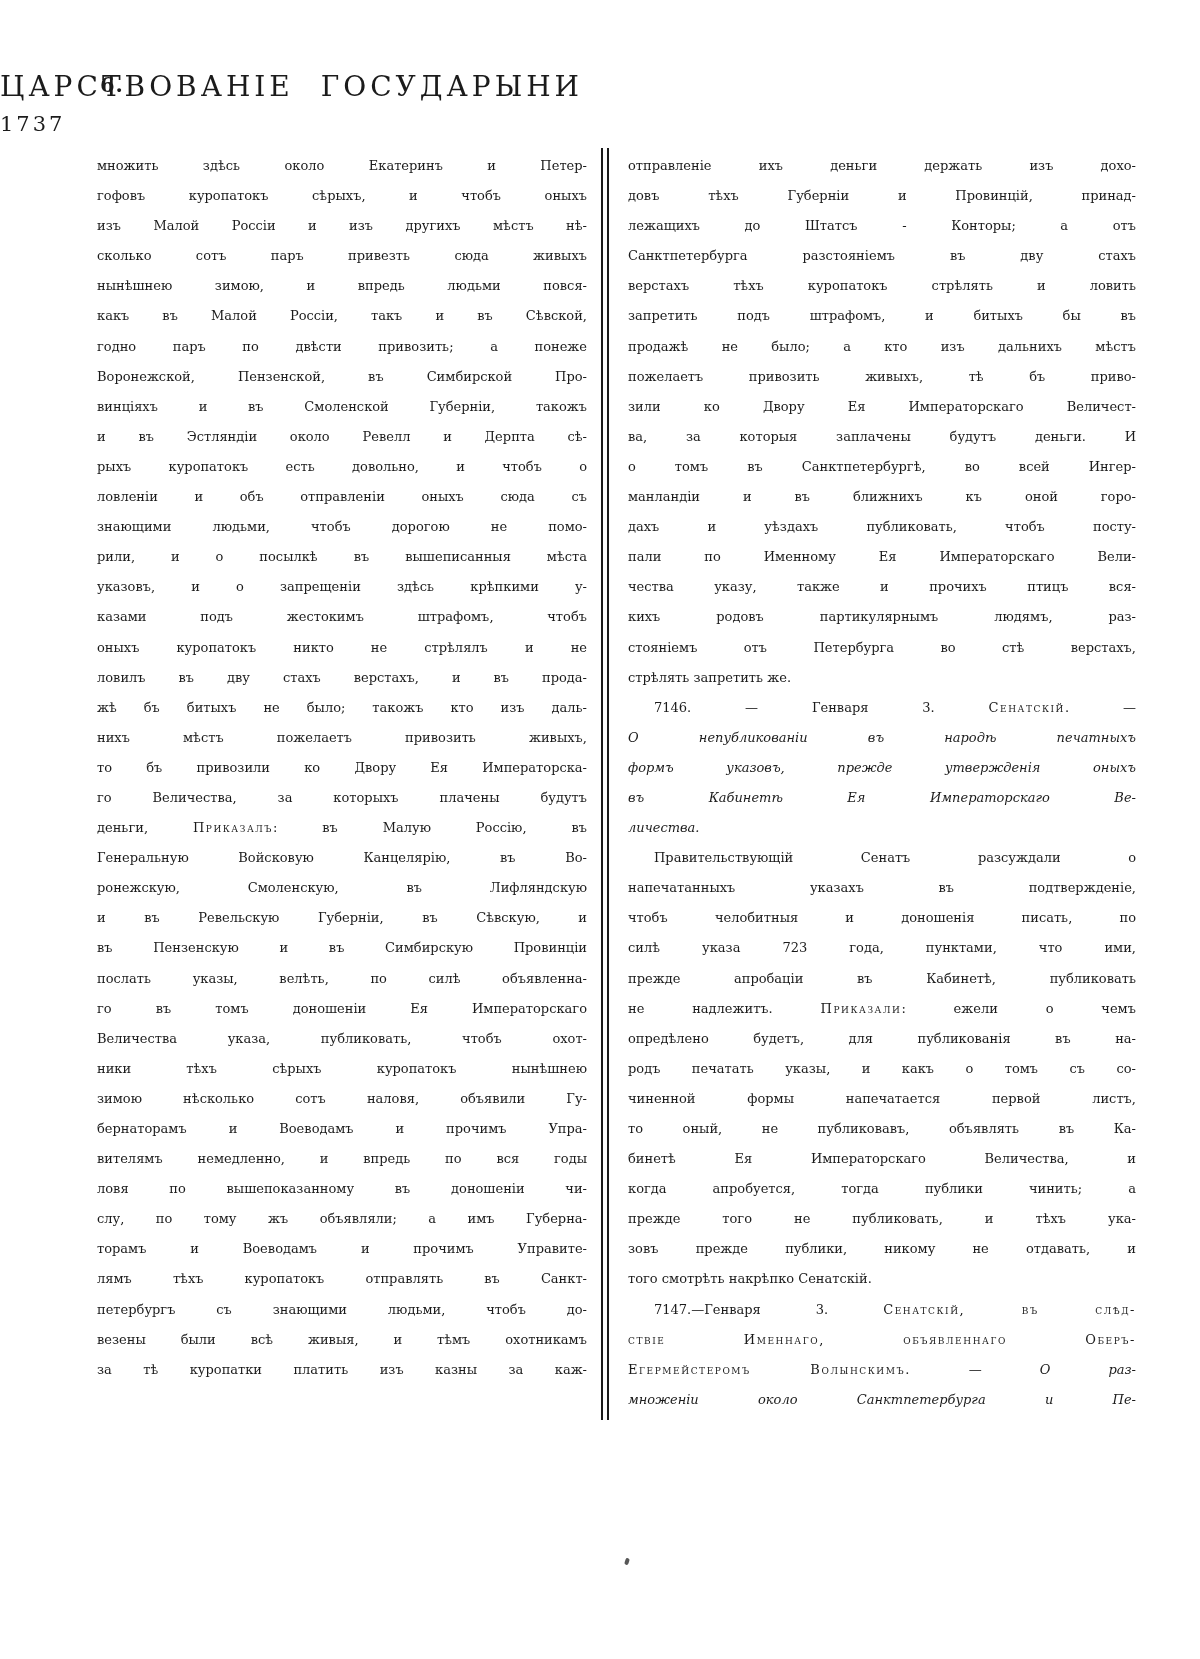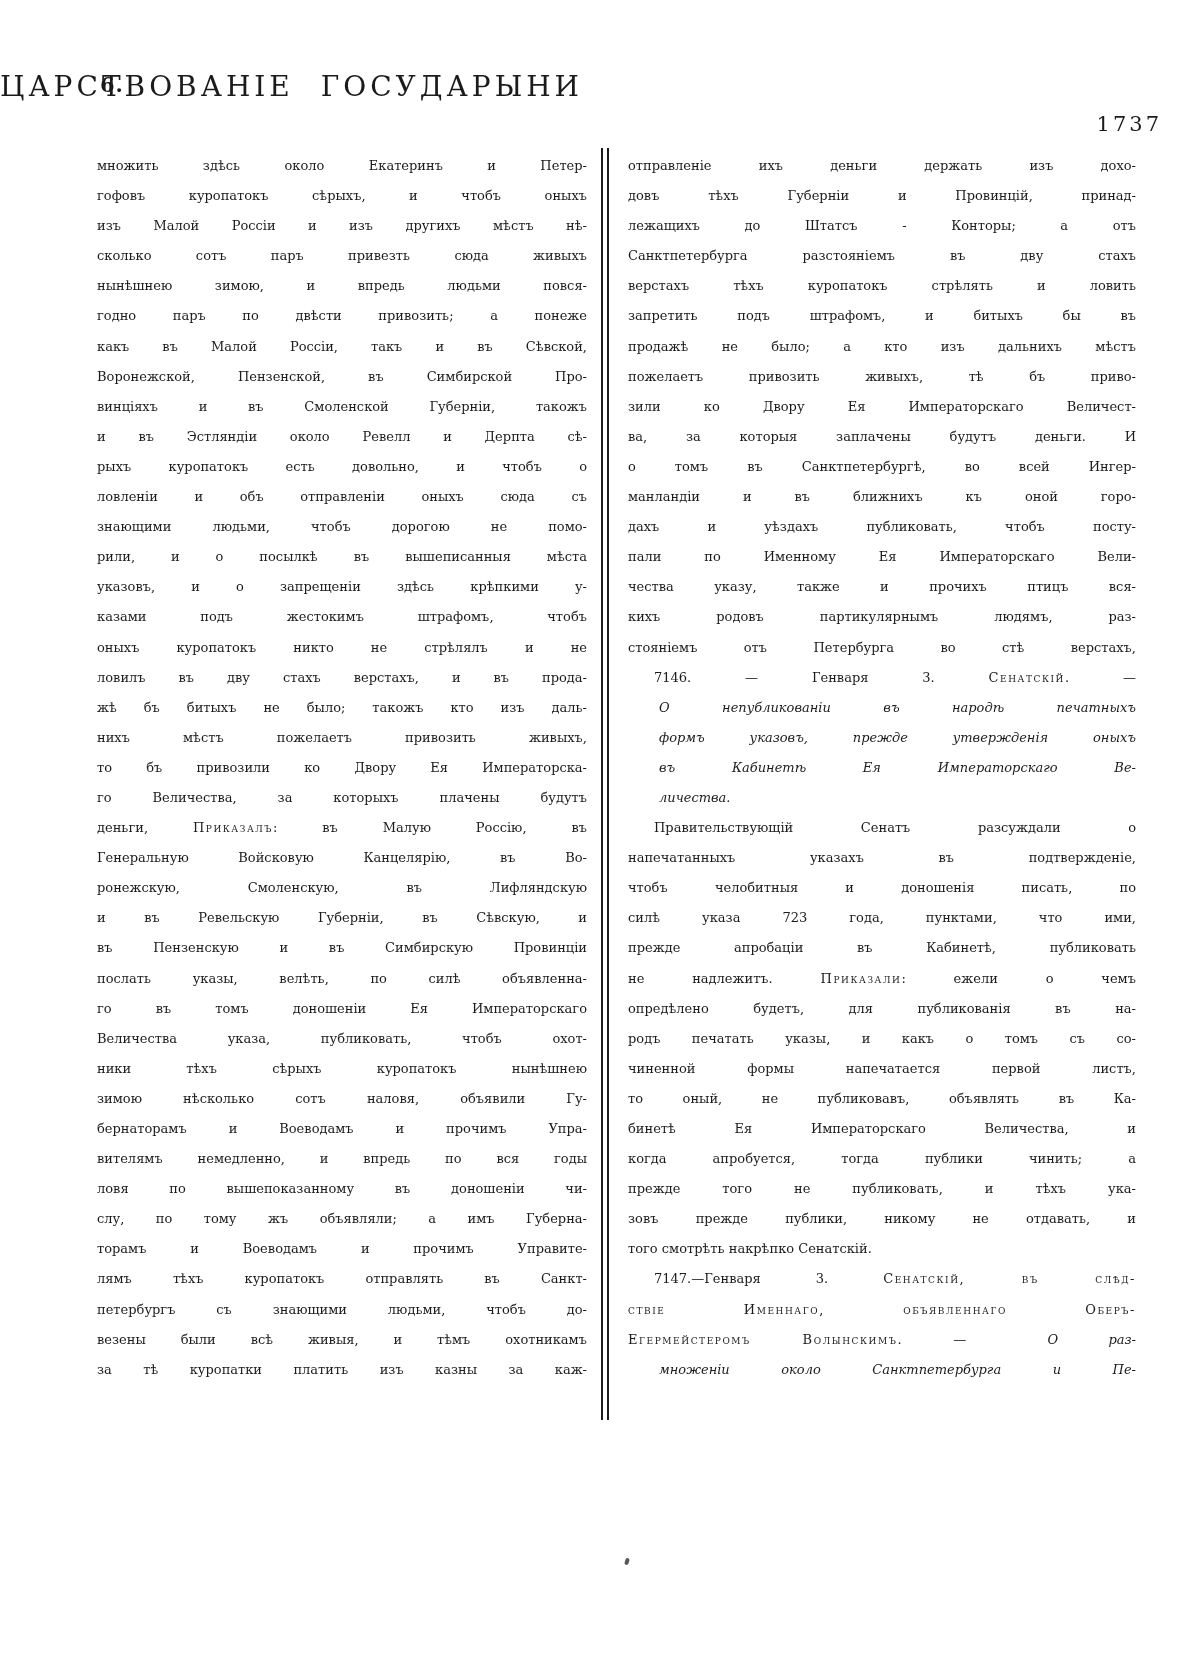--- a/index.html
+++ b/index.html
@@ -29,41 +29,41 @@
     font-size: 28px;
     letter-spacing: 4px;
     word-spacing: 14px;
     white-space: nowrap;
   }
   .year {
     position: absolute;
     left: 0;
     right: 38px;
     top: 112px;
-    text-align: right;
+    text-align: left;
     font-size: 21px;
     letter-spacing: 3px;
   }
   .col {
     position: absolute;
     top: 151px;
     font-size: 13px;
     line-height: 30.1px;
   }
   .col-left  { left: 97px;  width: 490px; }
   .col-right { left: 628px; width: 508px; }
   .tline {
     height: 30.1px;
     overflow: hidden;
     text-align: justify;
     text-align-last: justify;
   }
   .tline.end { text-align-last: left; }
   .tline.ind { text-indent: 26px; }
-  .tline span.i  { font-style: italic; margin-left: 31px; }
+  .tline span.i  { font-style: italic; }
   .tline span.sc { font-variant: small-caps; letter-spacing: 0.12em; }
   .divider {
     position: absolute;
     left: 601px;
     top: 148px;
     height: 1272px;
     width: 10px;
   }
   .divider .rule {
     position: absolute;
@@ -93,22 +93,22 @@
   <div class="page-number">6.</div>
   <div class="running-head">ЦАРСТВОВАНІЕ ГОСУДАРЫНИ</div>
   <div class="year">1737</div>
 
   <div class="col col-left">
       <div class="tline"><span>множить здѣсь около Екатеринъ и Петер-</span></div>
       <div class="tline"><span>гофовъ куропатокъ сѣрыхъ, и чтобъ оныхъ</span></div>
       <div class="tline"><span>изъ Малой Россіи и изъ другихъ мѣстъ нѣ-</span></div>
       <div class="tline"><span>сколько сотъ паръ привезть сюда живыхъ</span></div>
       <div class="tline"><span>нынѣшнею зимою, и впредь людьми повся-</span></div>
+      <div class="tline"><span>какъ въ Малой Россіи, такъ и въ Сѣвской,</span></div>
       <div class="tline"><span>годно паръ по двѣсти привозить; а понеже</span></div>
-      <div class="tline"><span>какъ въ Малой Россіи, такъ и въ Сѣвской,</span></div>
       <div class="tline"><span>Воронежской, Пензенской, въ Симбирской Про-</span></div>
       <div class="tline"><span>винціяхъ и въ Смоленской Губерніи, такожъ</span></div>
       <div class="tline"><span>и въ Эстляндіи около Ревелл и Дерпта сѣ-</span></div>
       <div class="tline"><span>рыхъ куропатокъ есть довольно, и чтобъ о</span></div>
       <div class="tline"><span>ловленіи и объ отправленіи оныхъ сюда съ</span></div>
       <div class="tline"><span>знающими людьми, чтобъ дорогою не помо-</span></div>
       <div class="tline"><span>рили, и о посылкѣ въ вышеписанныя мѣста</span></div>
       <div class="tline"><span>указовъ, и о запрещеніи здѣсь крѣпкими у-</span></div>
       <div class="tline"><span>казами подъ жестокимъ штрафомъ, чтобъ</span></div>
       <div class="tline"><span>оныхъ куропатокъ никто не стрѣлялъ и не</span></div>
@@ -154,20 +154,21 @@
       <div class="tline"><span>пожелаетъ привозить живыхъ, тѣ бъ приво-</span></div>
       <div class="tline"><span>зили ко Двору Ея Императорскаго Величест-</span></div>
       <div class="tline"><span>ва, за которыя заплачены будутъ деньги. И</span></div>
       <div class="tline"><span>о томъ въ Санктпетербургѣ, во всей Ингер-</span></div>
       <div class="tline"><span>манландіи и въ ближнихъ къ оной горо-</span></div>
       <div class="tline"><span>дахъ и уѣздахъ публиковать, чтобъ посту-</span></div>
       <div class="tline"><span>пали по Именному Ея Императорскаго Вели-</span></div>
       <div class="tline"><span>чества указу, также и прочихъ птицъ вся-</span></div>
       <div class="tline"><span>кихъ родовъ партикулярнымъ людямъ, раз-</span></div>
       <div class="tline"><span>стояніемъ отъ Петербурга во стѣ верстахъ,</span></div>
+      <div class="tline end"><span>стрѣлять запретить же.</span></div>
       <div class="tline ind"><span>7146. — Генваря 3. </span><span class="sc">Сенатскій</span><span>. —</span></div>
       <div class="tline"><span class="i">О непубликованіи въ народѣ печатныхъ</span></div>
       <div class="tline"><span class="i">формъ указовъ, прежде утвержденія оныхъ</span></div>
       <div class="tline"><span class="i">въ Кабинетѣ Ея Императорскаго Ве-</span></div>
       <div class="tline end"><span class="i">личества.</span></div>
       <div class="tline ind"><span>Правительствующій Сенатъ разсуждали о</span></div>
       <div class="tline"><span>напечатанныхъ указахъ въ подтвержденіе,</span></div>
       <div class="tline"><span>чтобъ челобитныя и доношенія писать, по</span></div>
       <div class="tline"><span>силѣ указа 723 года, пунктами, что ими,</span></div>
       <div class="tline"><span>прежде апробаціи въ Кабинетѣ, публиковать</span></div>

